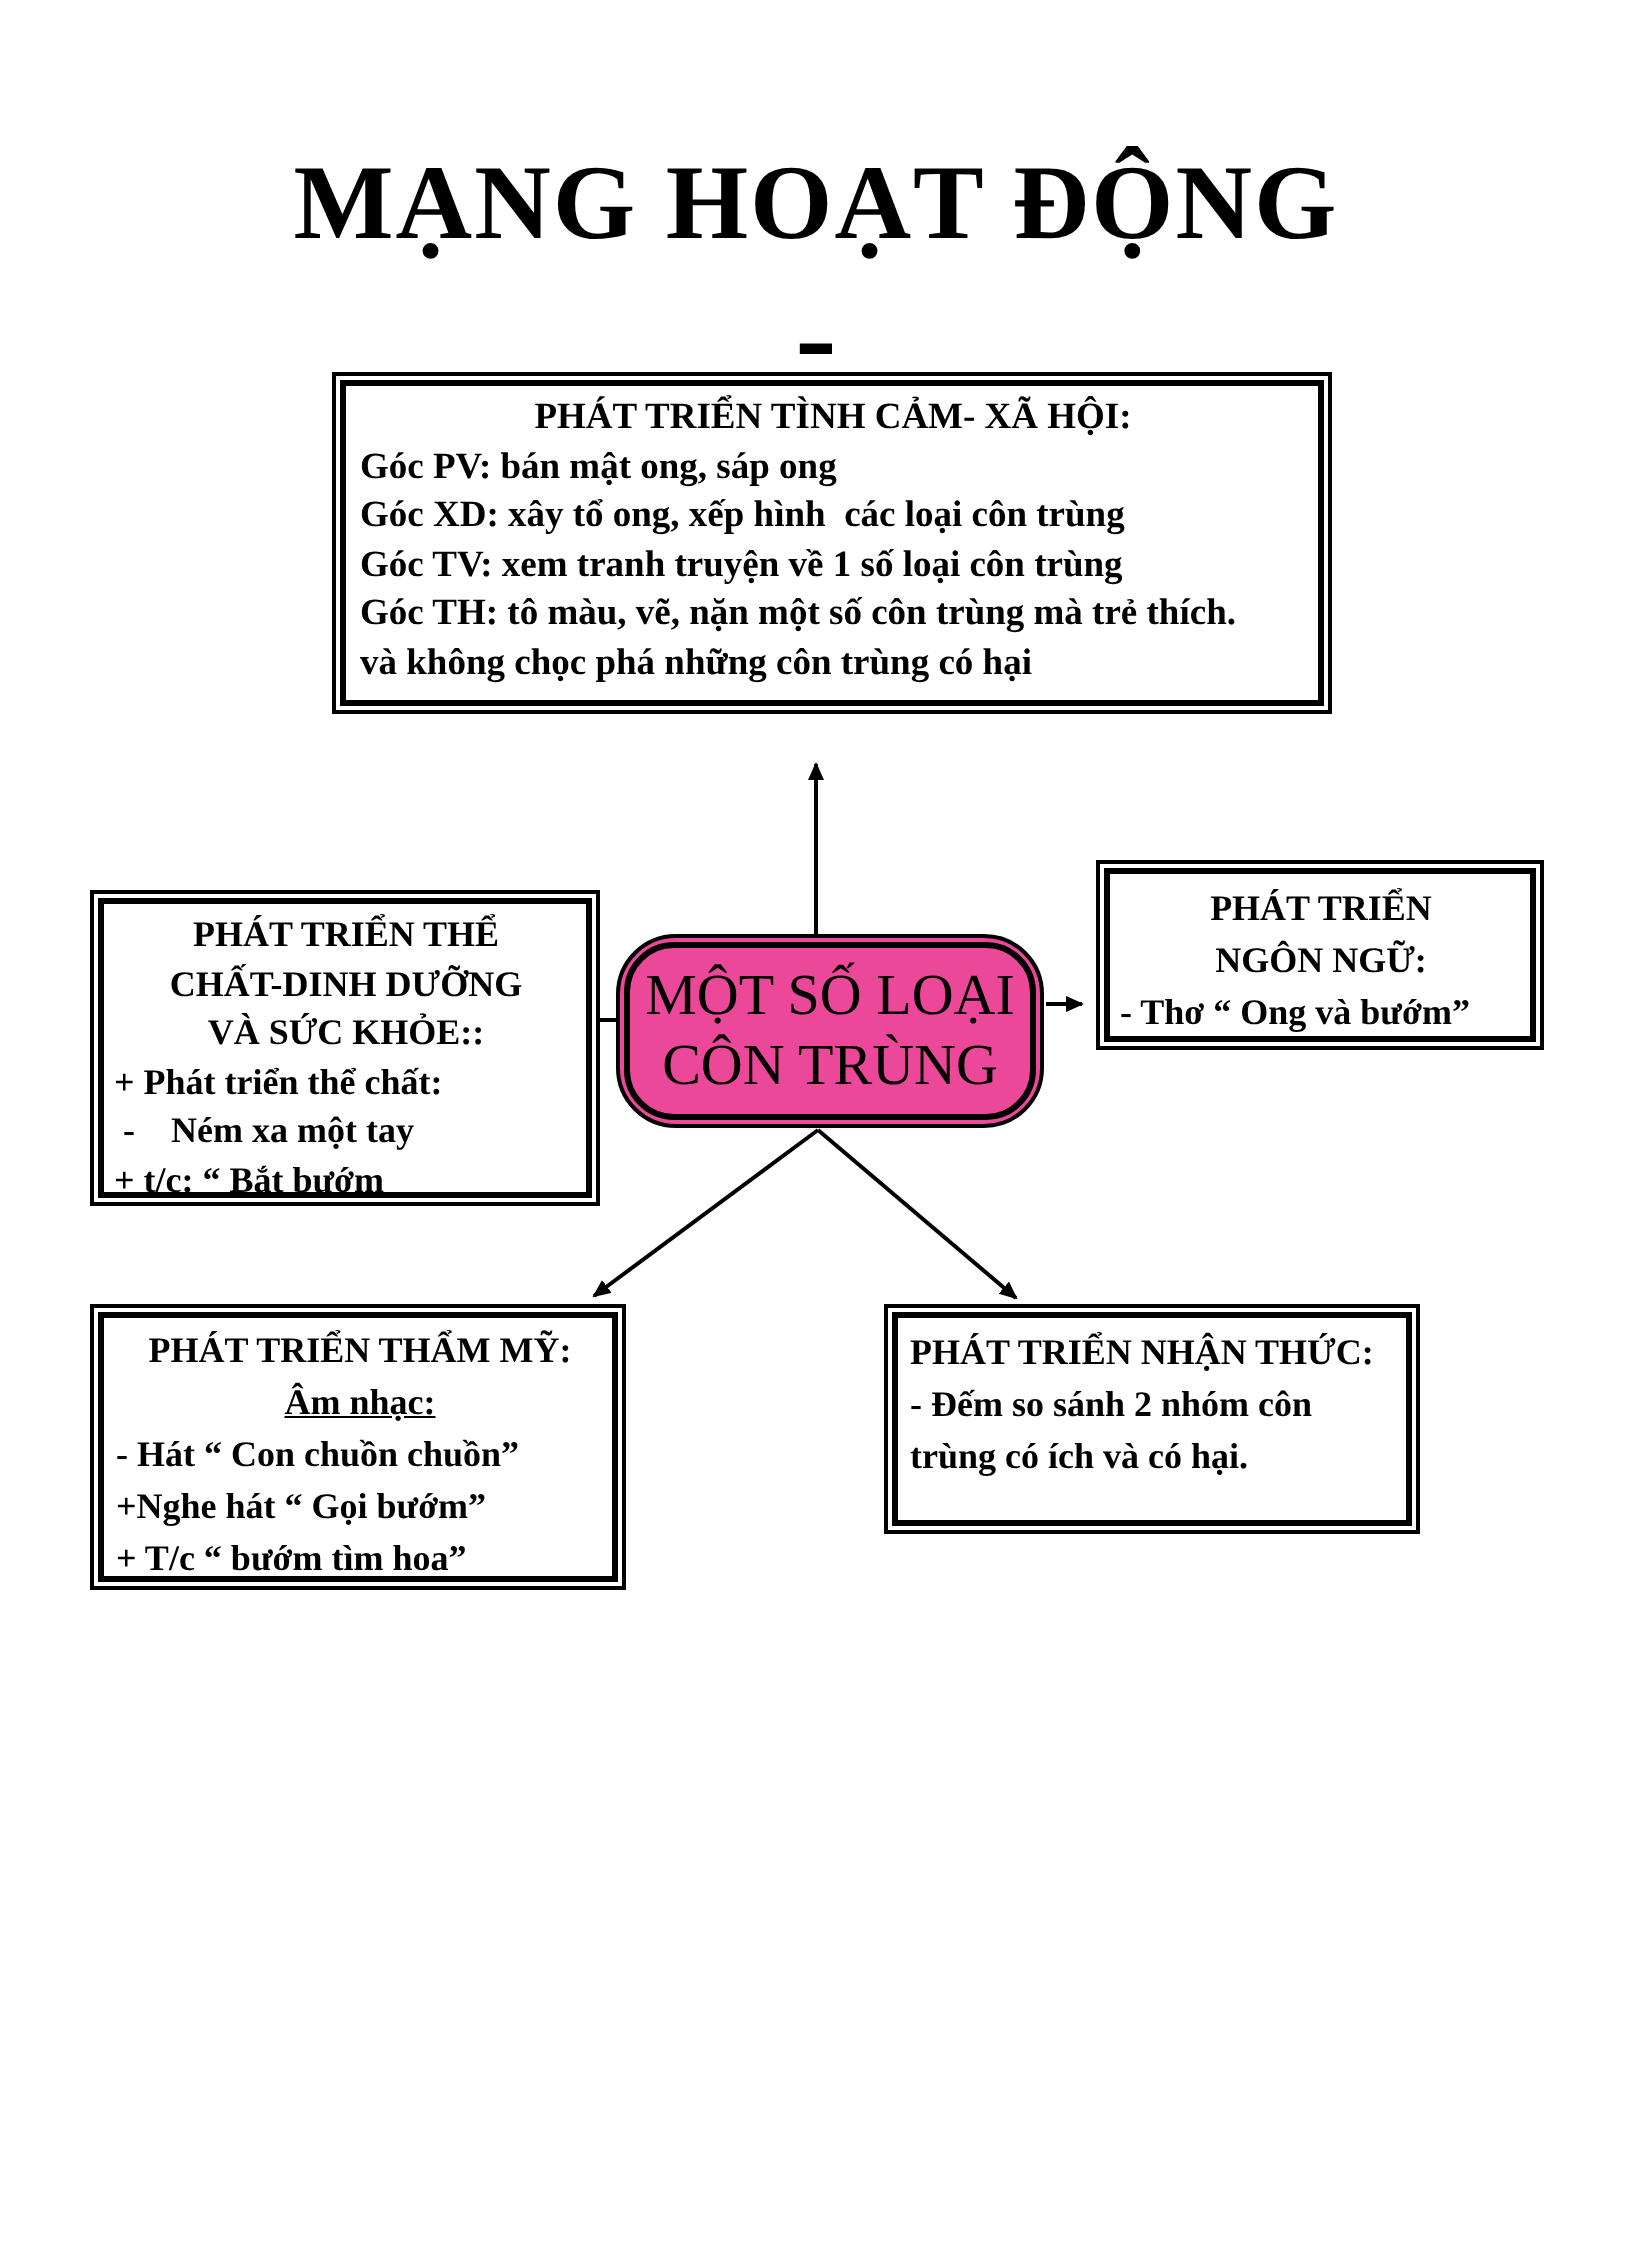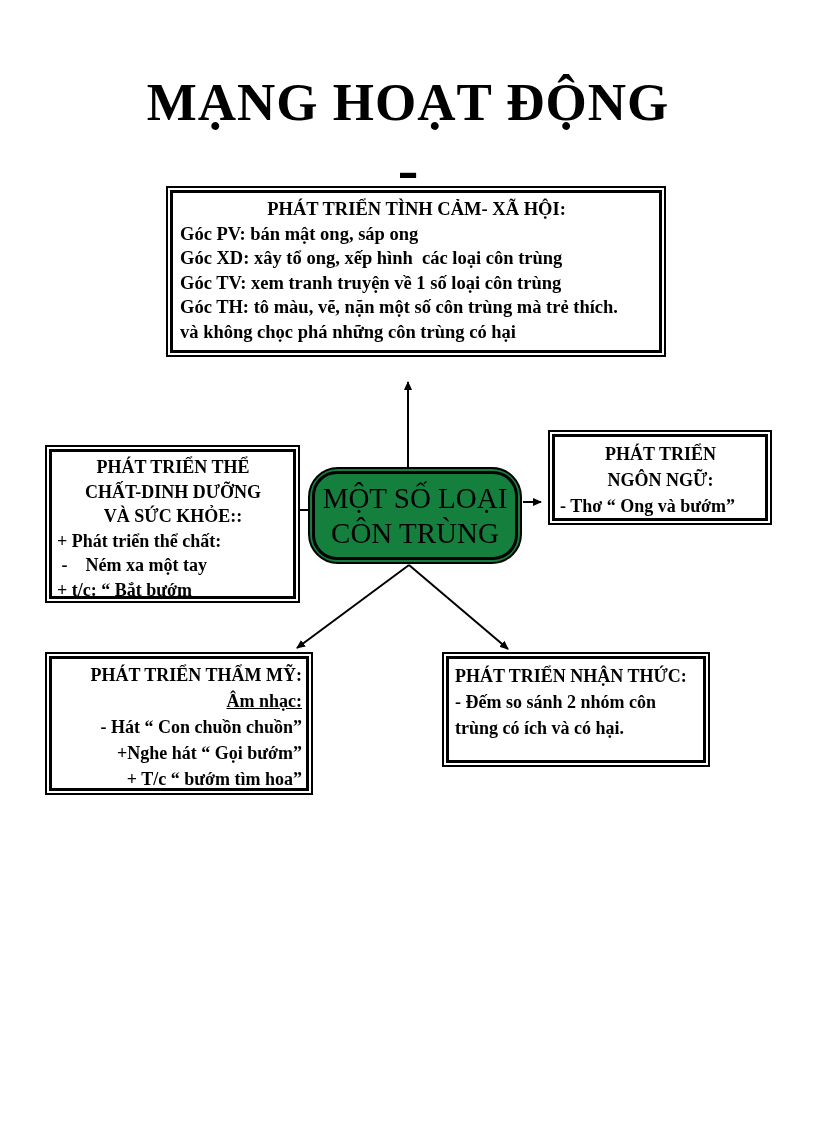--- a/index.html
+++ b/index.html
@@ -46,21 +46,21 @@
     inset: 2px;
     border: 3px solid #000;
     box-sizing: border-box;
     overflow: hidden;
   }
   
   .cbox {
     position: absolute;
     border: 2px solid #000;
     border-radius: 30px;
-    background: #15803d;
+    background: #ec4899;
     box-sizing: border-box;
   }
   .cbox .inner {
     position: absolute;
     inset: 2px;
     border: 3px solid #000;
     border-radius: 25px;
     box-sizing: border-box;
     text-align: center;
   }
@@ -79,21 +79,21 @@
   }
 
   
   .top-box .inner   { padding: 4px 6px 0 7px; }
   .top-box .line    { font-size: 18.5px; line-height: 24.5px; }
   .left-box .inner  { padding: 3px 4px 0 5px; }
   .left-box .line   { line-height: 24.5px; }
   .right-box .inner { padding: 4px 4px 0 5px; }
   .right-box .line  { line-height: 26px; }
   .bl-box .inner    { padding: 3px 4px 0 6px; }
-  .bl-box .line     { line-height: 26px; text-align: right; }
+  .bl-box .line     { line-height: 26px; }
   .br-box .inner    { padding: 4px 4px 0 6px; }
   .br-box .line     { line-height: 26px; }
   .cbox .line {
     font-weight: normal;
     font-size: 29px;
     line-height: 35px;
   }
   .cbox .inner { padding-top: 7px; }
 </style>
 </head>

